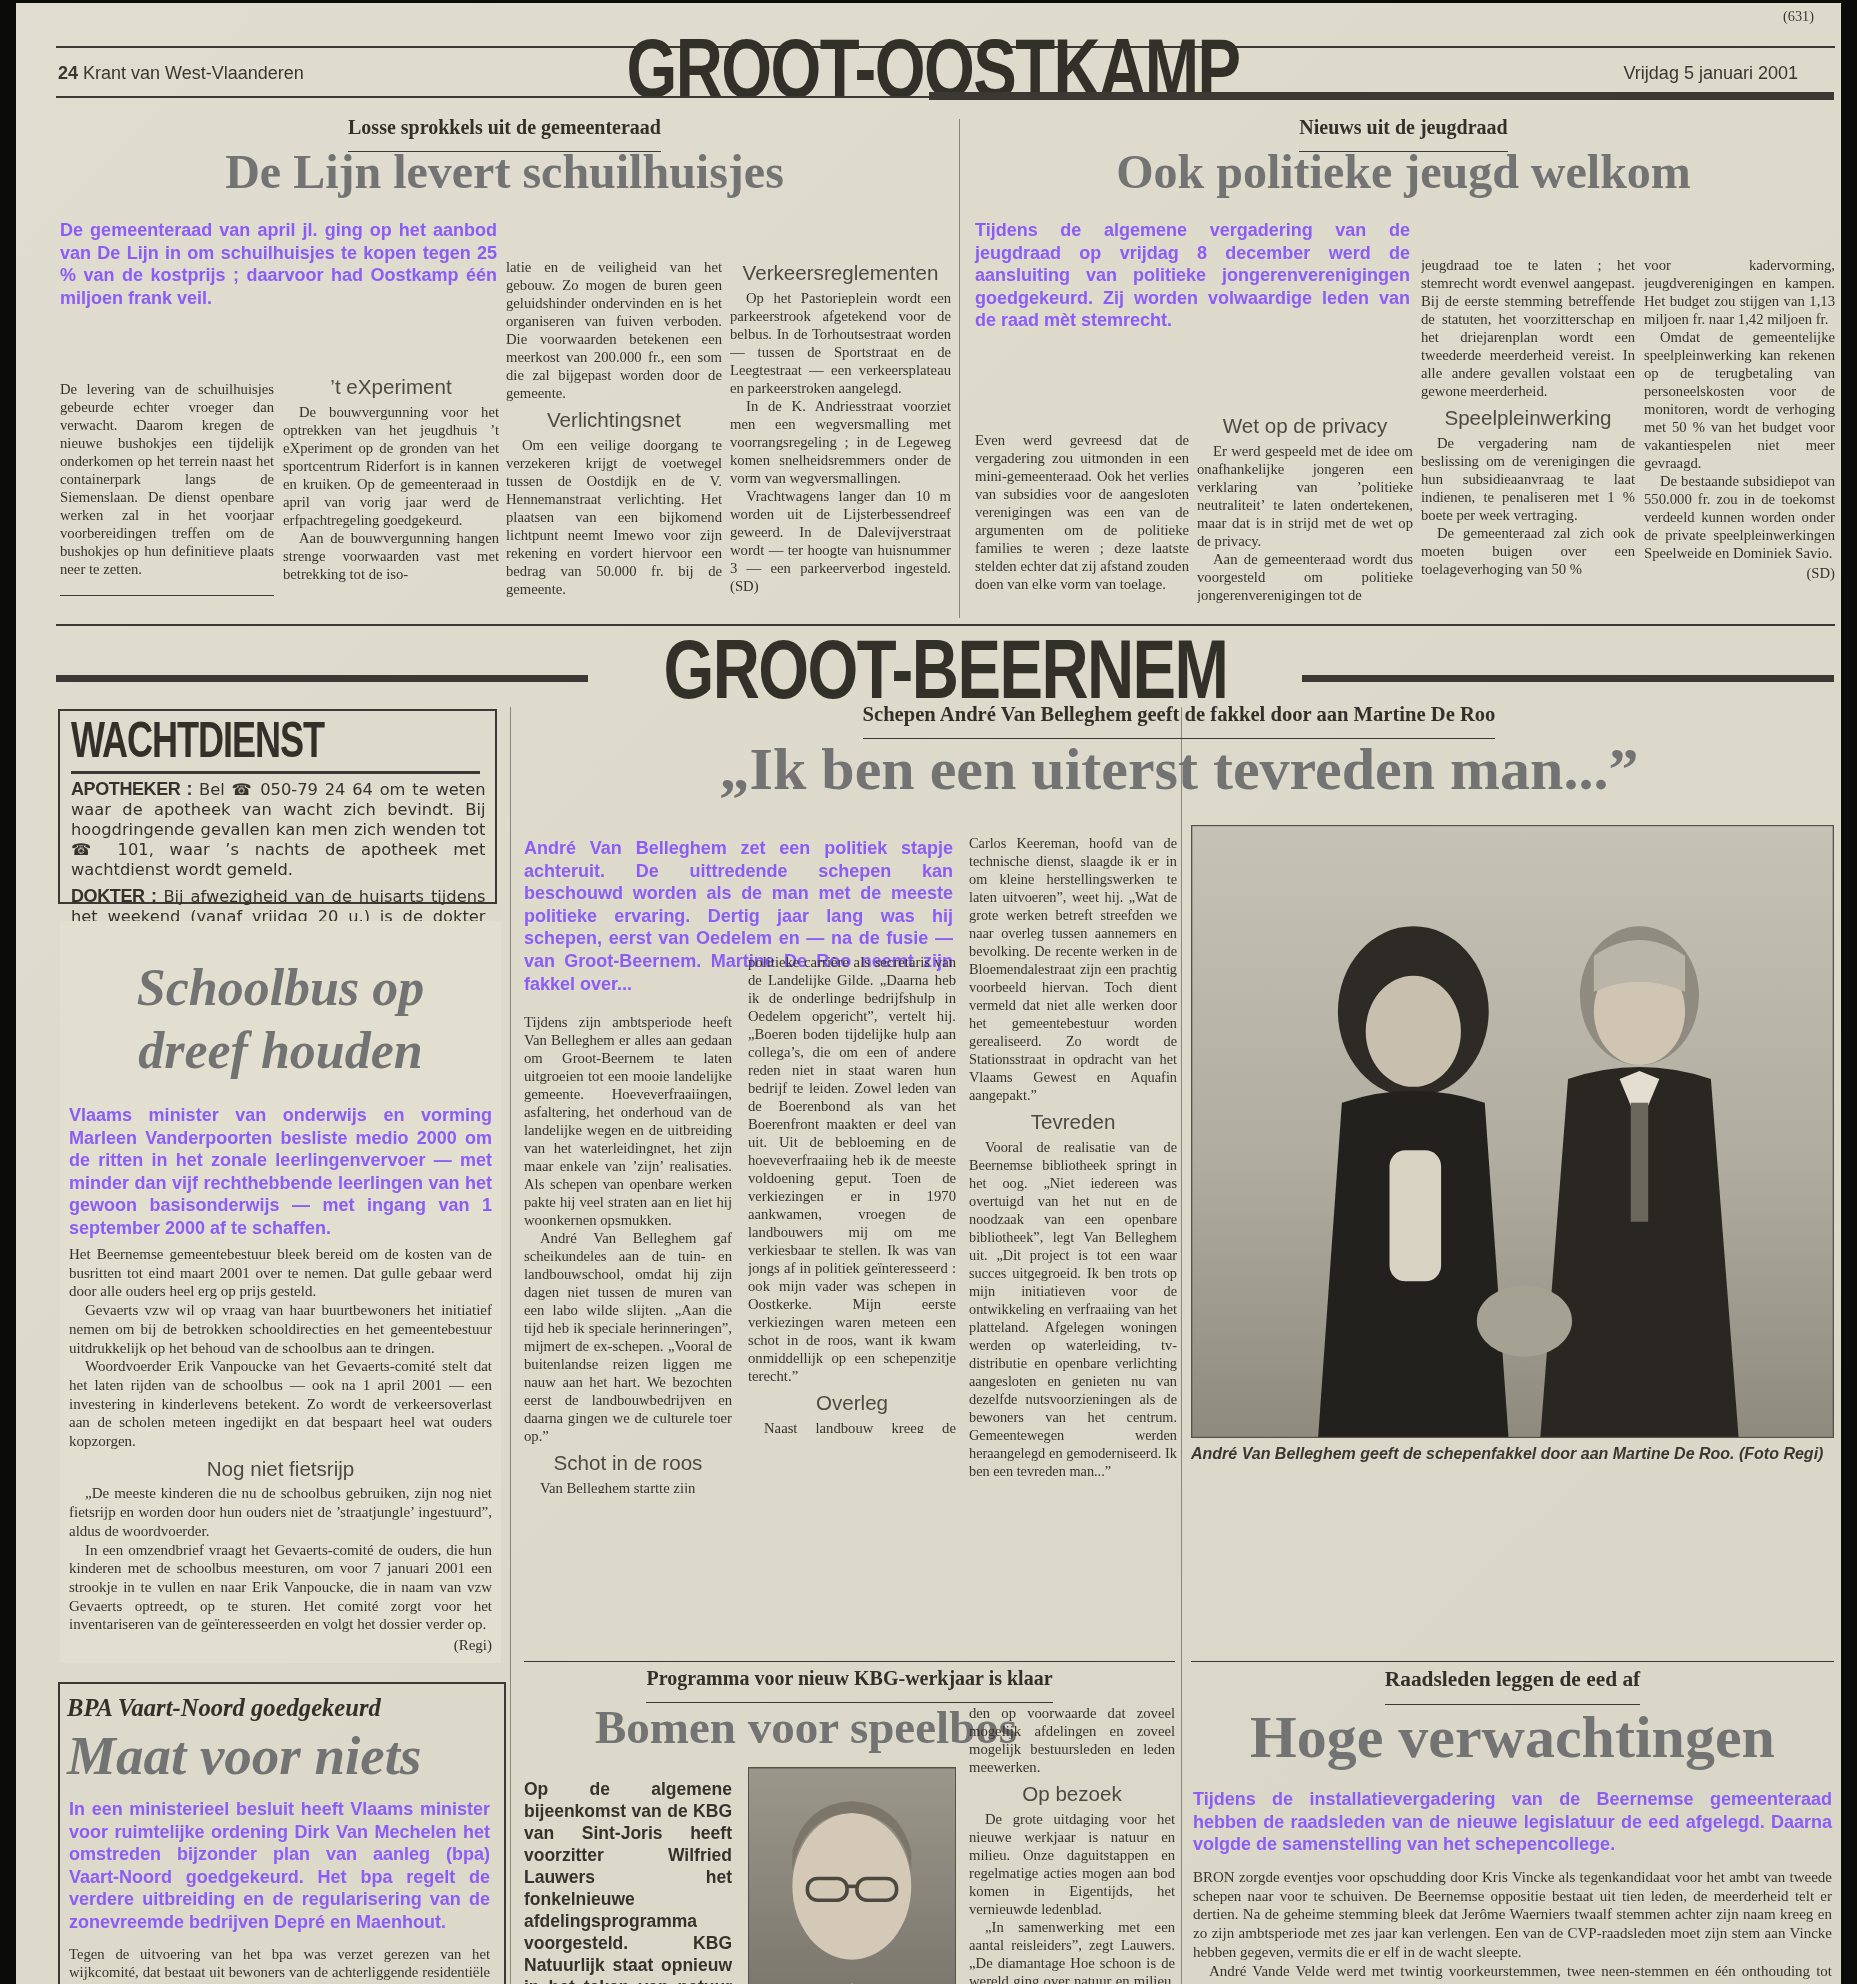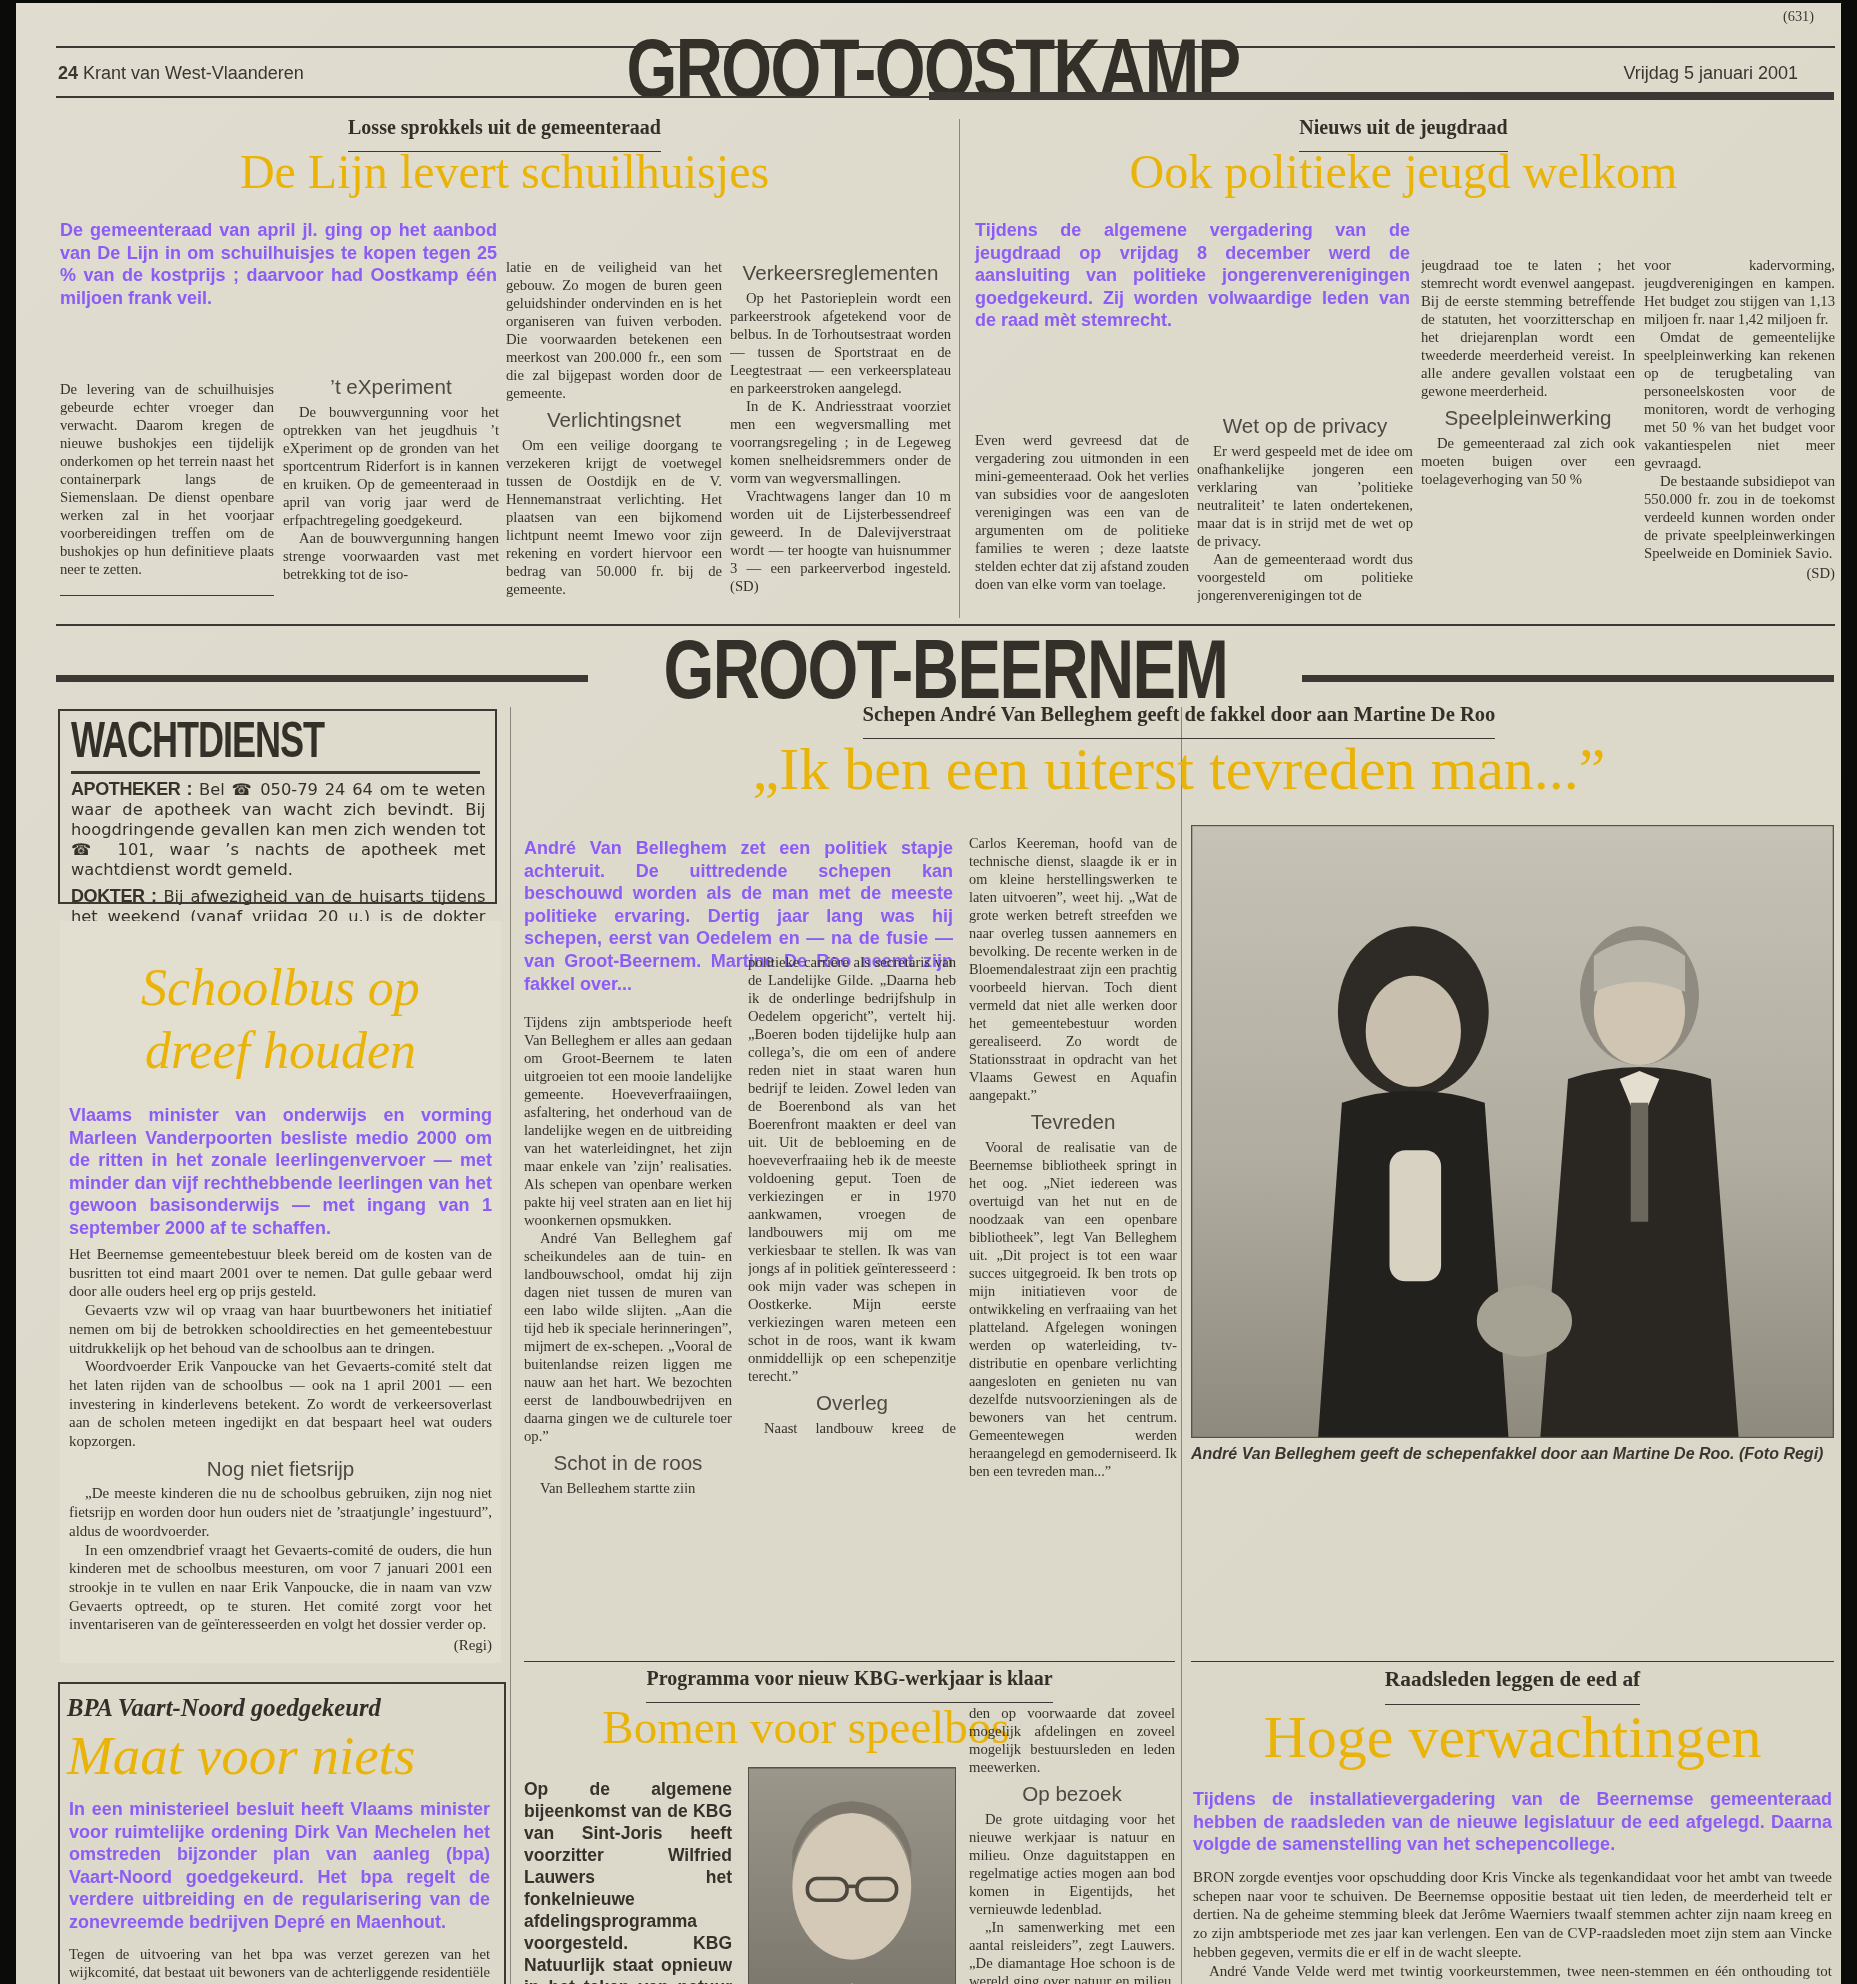--- a/index.html
+++ b/index.html
@@ -11,21 +11,21 @@
   .rule{position:absolute;background:#3c3934;}
   .vrule{position:absolute;background:#8a867c;width:1.2px;}
   
   .pagehead{font-family:"Liberation Sans",sans-serif;font-size:18px;color:#3a3731;}
   .bigbanner{font-family:"Liberation Sans",sans-serif;font-weight:700;color:#33302a;
              letter-spacing:-1.6px;transform:scale(.96,1.22);transform-origin:center;white-space:nowrap;}
   .corner{font-family:"Liberation Serif",serif;font-size:14.3px;color:#3a3731;}
   
   .kicker{font-family:"Liberation Serif",serif;font-weight:700;text-align:center;color:#33302a;}
   .kicker span{border-bottom:1.6px solid #3c3934;padding-bottom:13px;}
-  .headline{font-family:"Liberation Serif",serif;font-weight:400;text-align:center;color:#eab308;line-height:1.02;}
+  .headline{font-family:"Liberation Serif",serif;font-weight:700;text-align:center;color:#737373;line-height:1.02;}
   .intro{font-family:"Liberation Sans",sans-serif;font-weight:700;color:#8b5cf6;
          font-size:18px;line-height:22.6px;text-align:justify;}
   .col{font-size:14.7px;line-height:18px;overflow:hidden;}
   .bp{margin:0;text-align:justify;text-indent:16px;}
   .bp.noind{text-indent:0;}
   .csub{font-family:"Liberation Sans",sans-serif;font-size:20.6px;line-height:1.1;color:#4d4a43;
         text-align:center;margin:7.1px 0 4px 0;}
   .sig{margin:2px 0 0 0;text-align:right;}
   .lead{font-family:"Liberation Sans",sans-serif;font-weight:700;font-size:17.5px;line-height:22px;
         text-align:justify;text-indent:0;margin:0 0 10.3px 0;}
@@ -101,20 +101,21 @@
         <p class="bp noind">Even werd gevreesd dat de vergadering zou uitmonden in een mini-gemeenteraad. Ook het verlies van subsidies voor de aangesloten verenigingen was een van de argumenten om de politieke families te weren ; deze laatste stelden echter dat zij afstand zouden doen van elke vorm van toelage.</p>
       </div>
     <div class="abs col" style="left:1197px;top:408px;width:216px;height:210px;">
         <div class="csub">Wet op de privacy</div>
         <p class="bp">Er werd gespeeld met de idee om onafhankelijke jongeren een verklaring van ’politieke neutraliteit’ te laten ondertekenen, maar dat is in strijd met de wet op de privacy.</p>
         <p class="bp">Aan de gemeenteraad wordt dus voorgesteld om politieke jongerenverenigingen tot de</p>
       </div>
     <div class="abs col" style="left:1421px;top:256px;width:214px;height:362px;">
         <p class="bp noind">jeugdraad toe te laten ; het stemrecht wordt evenwel aangepast. Bij de eerste stemming betreffende de statuten, het voorzitterschap en het driejarenplan wordt een tweederde meerderheid vereist. In alle andere gevallen volstaat een gewone meerderheid.</p>
         <div class="csub">Speelpleinwerking</div>
+        <p class="bp">De vergadering nam de beslissing om de verenigingen die hun subsidieaanvraag te laat indienen, te penaliseren met 1 % boete per week vertraging.</p>
         <p class="bp">De gemeenteraad zal zich ook moeten buigen over een toelageverhoging van 50 %</p>
       </div>
     <div class="abs col" style="left:1644px;top:256px;width:191px;height:362px;">
         <p class="bp noind">voor kadervorming, jeugdverenigingen en kampen. Het budget zou stijgen van 1,13 miljoen fr. naar 1,42 miljoen fr.</p>
         <p class="bp">Omdat de gemeentelijke speelpleinwerking kan rekenen op de terugbetaling van personeelskosten voor de monitoren, wordt de verhoging met 50 % van het budget voor vakantiespelen niet meer gevraagd.</p>
         <p class="bp">De bestaande subsidiepot van 550.000 fr. zou in de toekomst verdeeld kunnen worden onder de private speelpleinwerkingen Speelweide en Dominiek Savio.</p>
         <p class="bp sig">(SD)</p>
       </div>
   </section>
 

